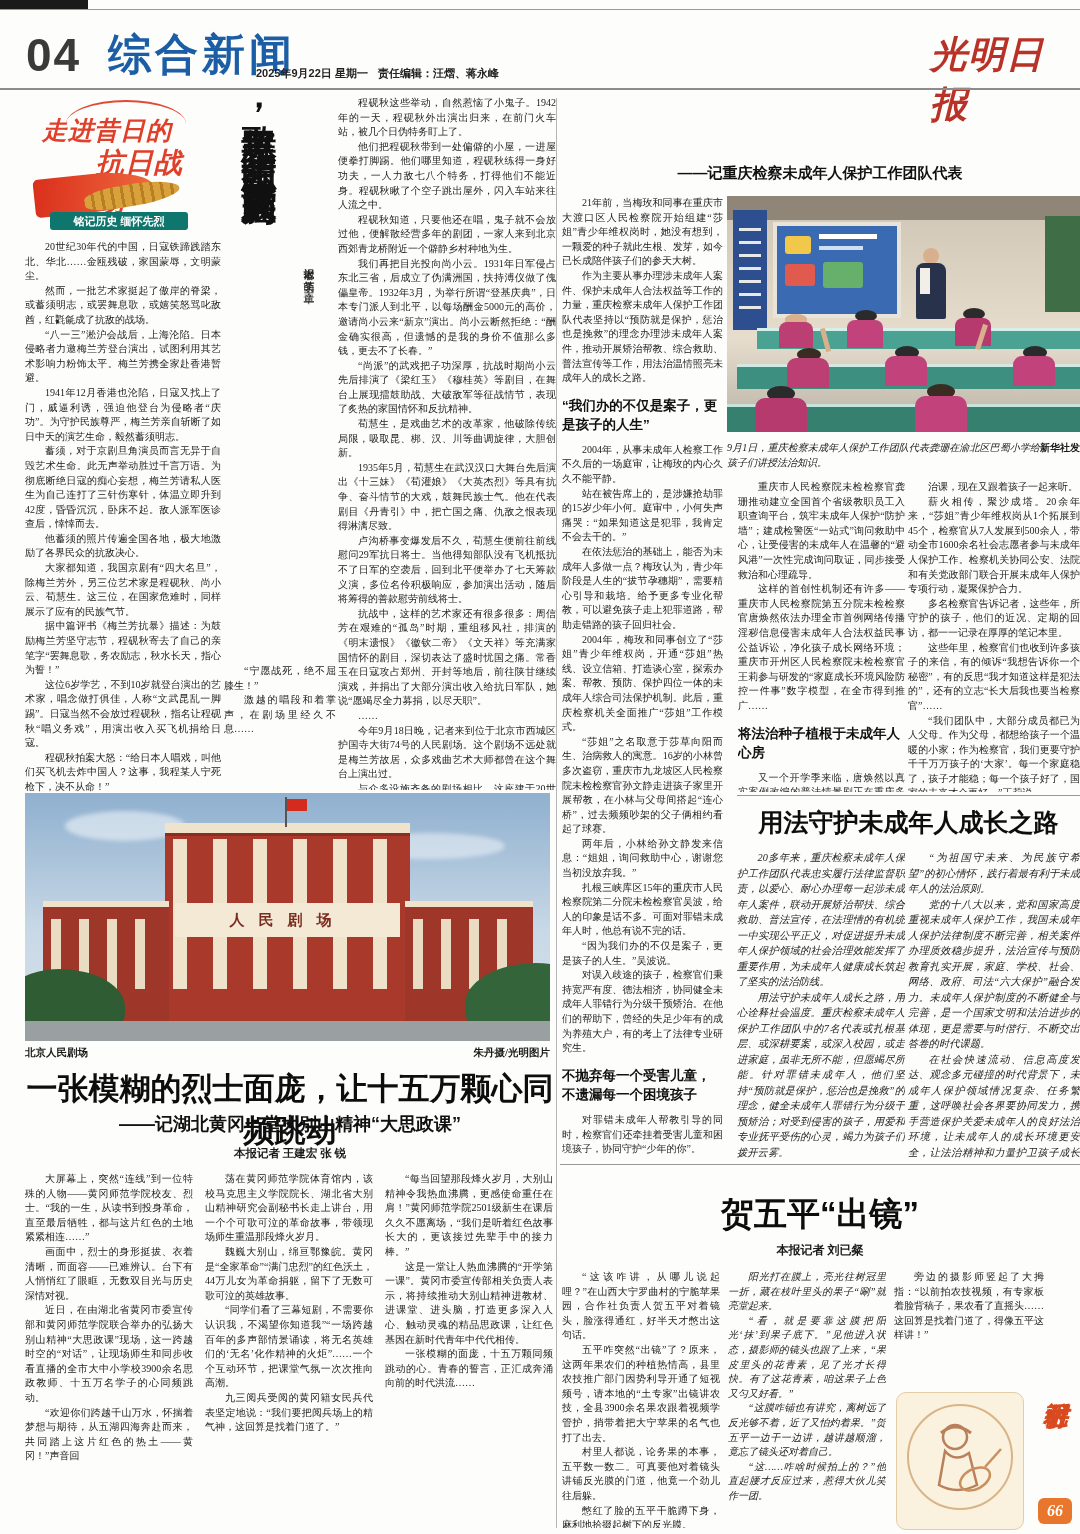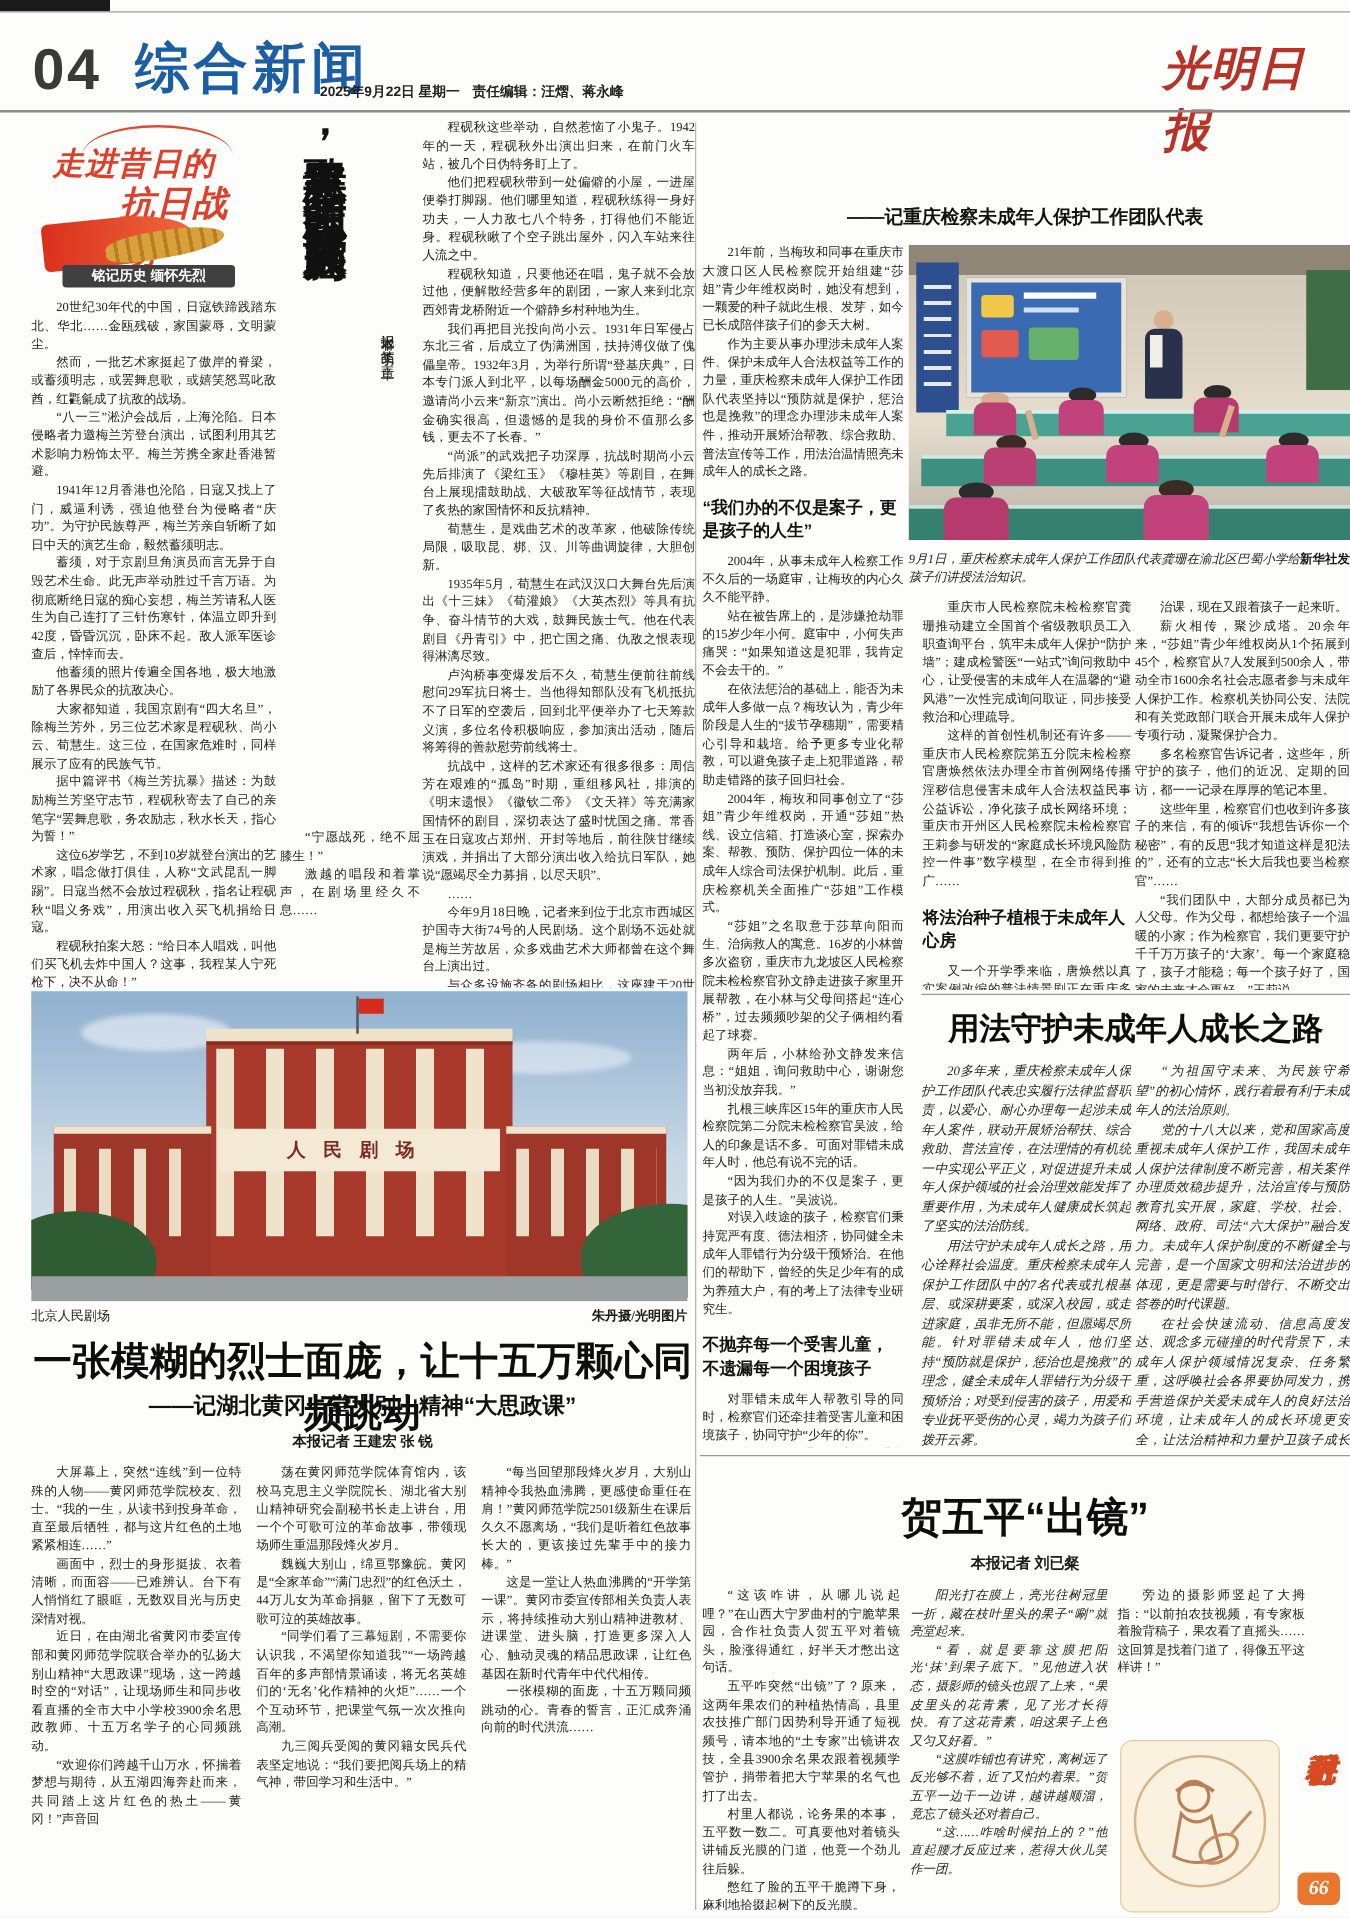--- a/index.html
+++ b/index.html
@@ -32,21 +32,21 @@
   <div class="abs" style="left:0;top:88px;width:1080px;height:2px;background:#8c8c8c;"></div>
 
   <div class="abs vrule" style="left:556px;top:98px;height:1430px;"></div>
 
   <div class="abs" style="left:28px;top:100px;width:182px;height:132px;">
     <div class="abs" style="left:38px;top:0px;width:120px;height:46px;border-top:2px solid #e04a32;border-radius:50%;"></div>
     <div class="abs" style="left:14px;top:14px;font-size:25px;font-weight:900;color:#e03f2a;font-style:italic;letter-spacing:1px;">走进昔日的</div>
     <div class="abs" style="left:56px;top:44px;font-size:28px;font-weight:900;color:#e03f2a;font-style:italic;letter-spacing:1px;margin-left:12px;">抗日战场</div>
     <div class="abs" style="left:6px;top:74px;width:120px;height:38px;background:linear-gradient(100deg,#d92f1c,#f06a3e);border-radius:6px 60% 60% 6px;transform:rotate(-6deg);"></div>
     <div class="abs" style="left:56px;top:84px;width:96px;height:22px;background:repeating-linear-gradient(90deg,#d9a13c 0 7px,#b97d22 7px 10px);border-radius:40% 60% 50% 40%;transform:rotate(-10deg);"></div>
-    <div class="abs sans" style="left:22px;top:112px;width:138px;height:18px;background:#404040;color:#fff;font-size:11px;font-weight:bold;text-align:center;line-height:18px;border-radius:3px;">铭记历史  缅怀先烈</div>
+    <div class="abs sans" style="left:22px;top:112px;width:138px;height:18px;background:#0f766e;color:#fff;font-size:11px;font-weight:bold;text-align:center;line-height:18px;border-radius:3px;">铭记历史  缅怀先烈</div>
   </div>
 
   <div class="abs" style="left:25px;top:240px;width:196px;height:552px;overflow:hidden;">
       <p class="bp">20世纪30年代的中国，日寇铁蹄践踏东北、华北……金瓯残破，家国蒙辱，文明蒙尘。</p>
       <p class="bp">然而，一批艺术家挺起了傲岸的脊梁，或蓄须明志，或罢舞息歌，或嬉笑怒骂叱敌酋，红氍毹成了抗敌的战场。</p>
       <p class="bp">“八一三”淞沪会战后，上海沦陷。日本侵略者力邀梅兰芳登台演出，试图利用其艺术影响力粉饰太平。梅兰芳携全家赴香港暂避。</p>
       <p class="bp">1941年12月香港也沦陷，日寇又找上了门，威逼利诱，强迫他登台为侵略者“庆功”。为守护民族尊严，梅兰芳亲自斩断了如日中天的演艺生命，毅然蓄须明志。</p>
       <p class="bp">蓄须，对于京剧旦角演员而言无异于自毁艺术生命。此无声举动胜过千言万语。为彻底断绝日寇的痴心妄想，梅兰芳请私人医生为自己连打了三针伤寒针，体温立即升到42度，昏昏沉沉，卧床不起。敌人派军医诊查后，悻悻而去。</p>
       <p class="bp">他蓄须的照片传遍全国各地，极大地激励了各界民众的抗敌决心。</p>
       <p class="bp">大家都知道，我国京剧有“四大名旦”，除梅兰芳外，另三位艺术家是程砚秋、尚小云、荀慧生。这三位，在国家危难时，同样展示了应有的民族气节。</p>
@@ -94,38 +94,38 @@
     <div class="abs" style="left:388px;top:126px;width:112px;height:70px;background:repeating-linear-gradient(90deg,#e9dcc2 0 10px,#9e372a 10px 28px);"></div>
 
     <div class="abs" style="left:260px;top:4px;width:2px;height:30px;background:#555;"></div>
     <div class="abs" style="left:262px;top:6px;width:20px;height:12px;background:#d42b1e;"></div>
 
     <div class="abs" style="left:-20px;top:176px;width:120px;height:70px;background:#2f5c33;border-radius:50% 60% 40% 50%;"></div>
     <div class="abs" style="left:440px;top:170px;width:130px;height:76px;background:#33643a;border-radius:60% 50% 50% 40%;"></div>
     <div class="abs" style="left:0;top:228px;width:525px;height:20px;background:#9aa0a2;"></div>
   </div>
   <div class="abs" style="left:25px;top:1046px;width:525px;font-size:10.5px;">
-    <span style="font-weight:normal;">北京人民剧场</span>
+    <span style="font-weight:bold;">北京人民剧场</span>
     <span style="float:right;font-weight:bold;">朱丹摄/光明图片</span>
   </div>
 
   <div class="abs sans" style="left:25px;top:1068px;width:530px;text-align:center;font-size:31px;font-weight:900;color:#0d0d0d;">一张模糊的烈士面庞，让十五万颗心同频跳动</div>
   <div class="abs sans" style="left:25px;top:1112px;width:530px;text-align:center;font-size:18px;font-weight:bold;color:#111;">——记湖北黄冈一堂大别山精神“大思政课”</div>
   <div class="abs" style="left:25px;top:1146px;width:530px;text-align:center;font-size:11.5px;font-weight:bold;">本报记者  王建宏  张  锐</div>
   <div class="abs" style="left:25px;top:1172px;width:168px;height:356px;overflow:hidden;">
       <p class="bp">大屏幕上，突然“连线”到一位特殊的人物——黄冈师范学院校友、烈士。“我的一生，从读书到投身革命，直至最后牺牲，都与这片红色的土地紧紧相连……”</p>
       <p class="bp">画面中，烈士的身形挺拔、衣着清晰，而面容——已难辨认。台下有人悄悄红了眼眶，无数双目光与历史深情对视。</p>
       <p class="bp">近日，在由湖北省黄冈市委宣传部和黄冈师范学院联合举办的弘扬大别山精神“大思政课”现场，这一跨越时空的“对话”，让现场师生和同步收看直播的全市大中小学校3900余名思政教师、十五万名学子的心同频跳动。</p>
       <p class="bp">“欢迎你们跨越千山万水，怀揣着梦想与期待，从五湖四海奔赴而来，共同踏上这片红色的热土——黄冈！”声音回</p>
     </div>
   <div class="abs" style="left:205px;top:1172px;width:168px;height:356px;overflow:hidden;">
       <p class="bp">荡在黄冈师范学院体育馆内，该校马克思主义学院院长、湖北省大别山精神研究会副秘书长走上讲台，用一个个可歌可泣的革命故事，带领现场师生重温那段烽火岁月。</p>
       <p class="bp">魏巍大别山，绵亘鄂豫皖。黄冈是“全家革命”“满门忠烈”的红色沃土，44万儿女为革命捐躯，留下了无数可歌可泣的英雄故事。</p>
       <p class="bp">“同学们看了三幕短剧，不需要你认识我，不渴望你知道我”“一场跨越百年的多声部情景诵读，将无名英雄们的‘无名’化作精神的火炬”……一个个互动环节，把课堂气氛一次次推向高潮。</p>
-      <p class="bp">九三阅兵受阅的黄冈籍女民兵代表坚定地说：“我们要把阅兵场上的精气神，带回学习和生活中。”</p>
+      <p class="bp">九三阅兵受阅的黄冈籍女民兵代表坚定地说：“我们要把阅兵场上的精气神，这回算是找着门道了。”</p>
     </div>
   <div class="abs" style="left:385px;top:1172px;width:168px;height:356px;overflow:hidden;">
       <p class="bp">“每当回望那段烽火岁月，大别山精神令我热血沸腾，更感使命重任在肩！”黄冈师范学院2501级新生在课后久久不愿离场，“我们是听着红色故事长大的，更该接过先辈手中的接力棒。”</p>
       <p class="bp">这是一堂让人热血沸腾的“开学第一课”。黄冈市委宣传部相关负责人表示，将持续推动大别山精神进教材、进课堂、进头脑，打造更多深入人心、触动灵魂的精品思政课，让红色基因在新时代青年中代代相传。</p>
       <p class="bp">一张模糊的面庞，十五万颗同频跳动的心。青春的誓言，正汇成奔涌向前的时代洪流……</p>
     </div>
 
   <div class="abs sans" style="left:565px;top:164px;width:510px;text-align:center;font-size:15px;font-weight:bold;color:#111;">——记重庆检察未成年人保护工作团队代表</div>
 
   <div class="abs" style="left:562px;top:196px;width:161px;height:962px;overflow:hidden;">

